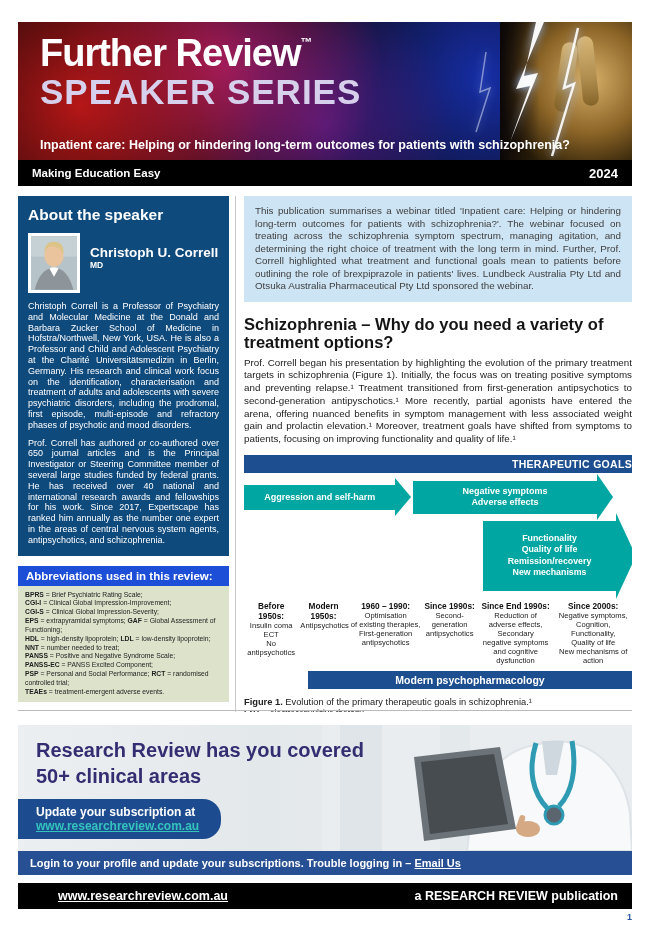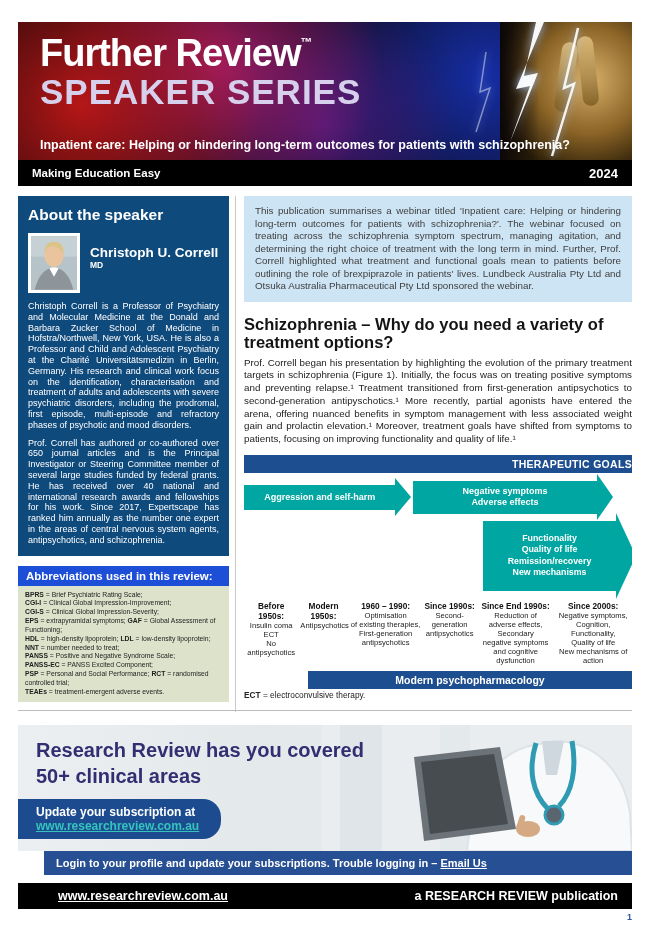--- a/index.html
+++ b/index.html
@@ -93,21 +93,21 @@
   .bottom-wrap { position:absolute; left:18px; right:18px; bottom:6px; }
   .top-divider { border:none; border-top:1px solid #bbb; margin-bottom:14px; }
   .promo { position:relative; height:126px; overflow:hidden;
     background:linear-gradient(90deg,#eceff1 0%,#e3e8eb 40%,#eef1f3 100%); }
   .promo-art { position:absolute; right:0; top:0; height:100%; }
   .promo-title { position:absolute; left:18px; top:12px; font-size:20px; font-weight:bold; color:#332d72; line-height:1.3; }
   .promo-pill { position:absolute; left:0; bottom:12px; background:#1c4c8f; border-radius:0 18px 18px 0;
     padding:6px 22px 6px 18px; color:#fff; }
   .pill-l1 { font-size:12px; font-weight:bold; }
   .pill-l2 { font-size:12px; font-weight:bold; color:#35c4bd; text-decoration:underline; cursor:pointer; }
-  .login-bar { background:#274f94; color:#fff; font-size:11px; font-weight:bold; padding:6px 12px;margin-left:26px; }
+  .login-bar { background:#274f94; color:#fff; font-size:11px; font-weight:bold; padding:6px 12px; }
   .login-bar .lnk { text-decoration:underline; cursor:pointer; }
   .footer-bar { margin-top:8px; background:#000; color:#fff; height:26px; display:flex; align-items:center;
     justify-content:space-between; padding:0 14px 0 40px; }
   .footer-site { font-size:12.5px; font-weight:bold; text-decoration:underline; cursor:pointer; }
   .footer-pub { font-size:12.5px; font-weight:bold; }
   .page-num { text-align:right; color:#2a56a4; font-size:9px; font-weight:bold; margin-top:3px; }
 </style>
 </head>
 <body>
 
@@ -235,20 +235,21 @@
               <div class="tl-period">Since 2000s:</div>
               <div class="tl-detail">Negative symptoms,
 Cognition,
 Functionality,
 Quality of life
 New mechanisms of
 action</div>
             </div>
         </div>
         <div class="modern-bar">Modern psychopharmacology</div>
+        <div class="fig-caption"><b>Figure 1.</b><span> Evolution of the primary therapeutic goals in schizophrenia.¹</span></div>
         <div class="fig-note"><b>ECT</b><span> = electroconvulsive therapy.</span></div>
       </div>
 
     </div>
   </div>
 
   <div class="bottom-wrap">
     <hr class="top-divider">
 
     <div class="promo">

